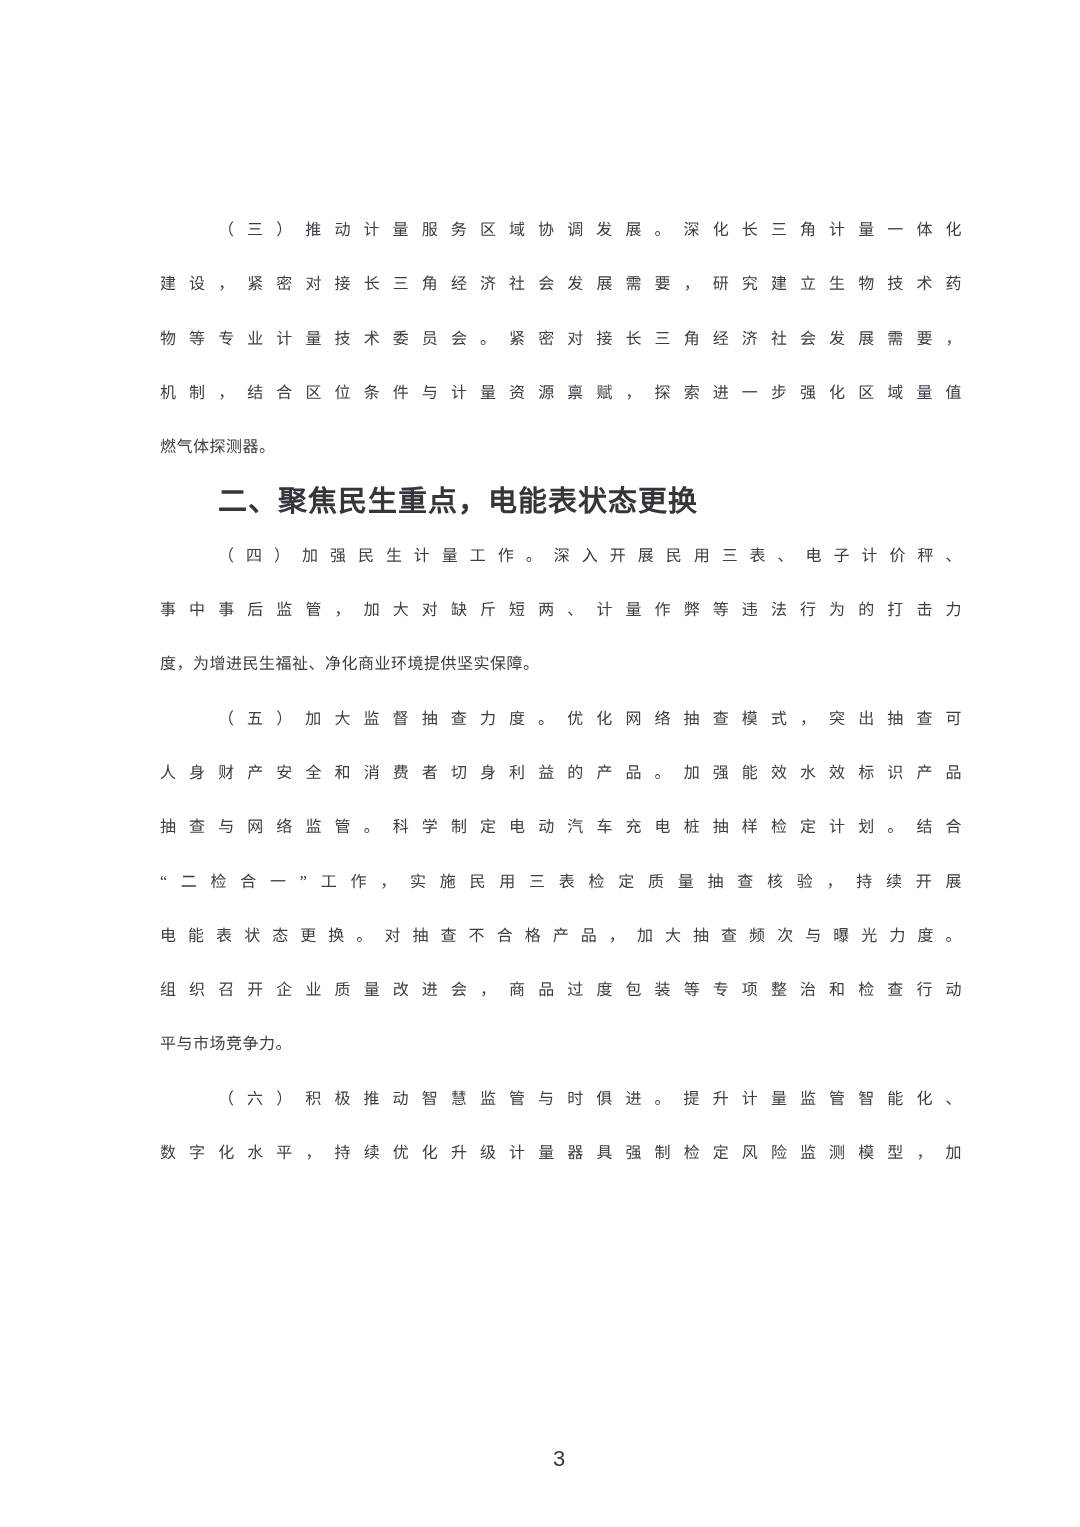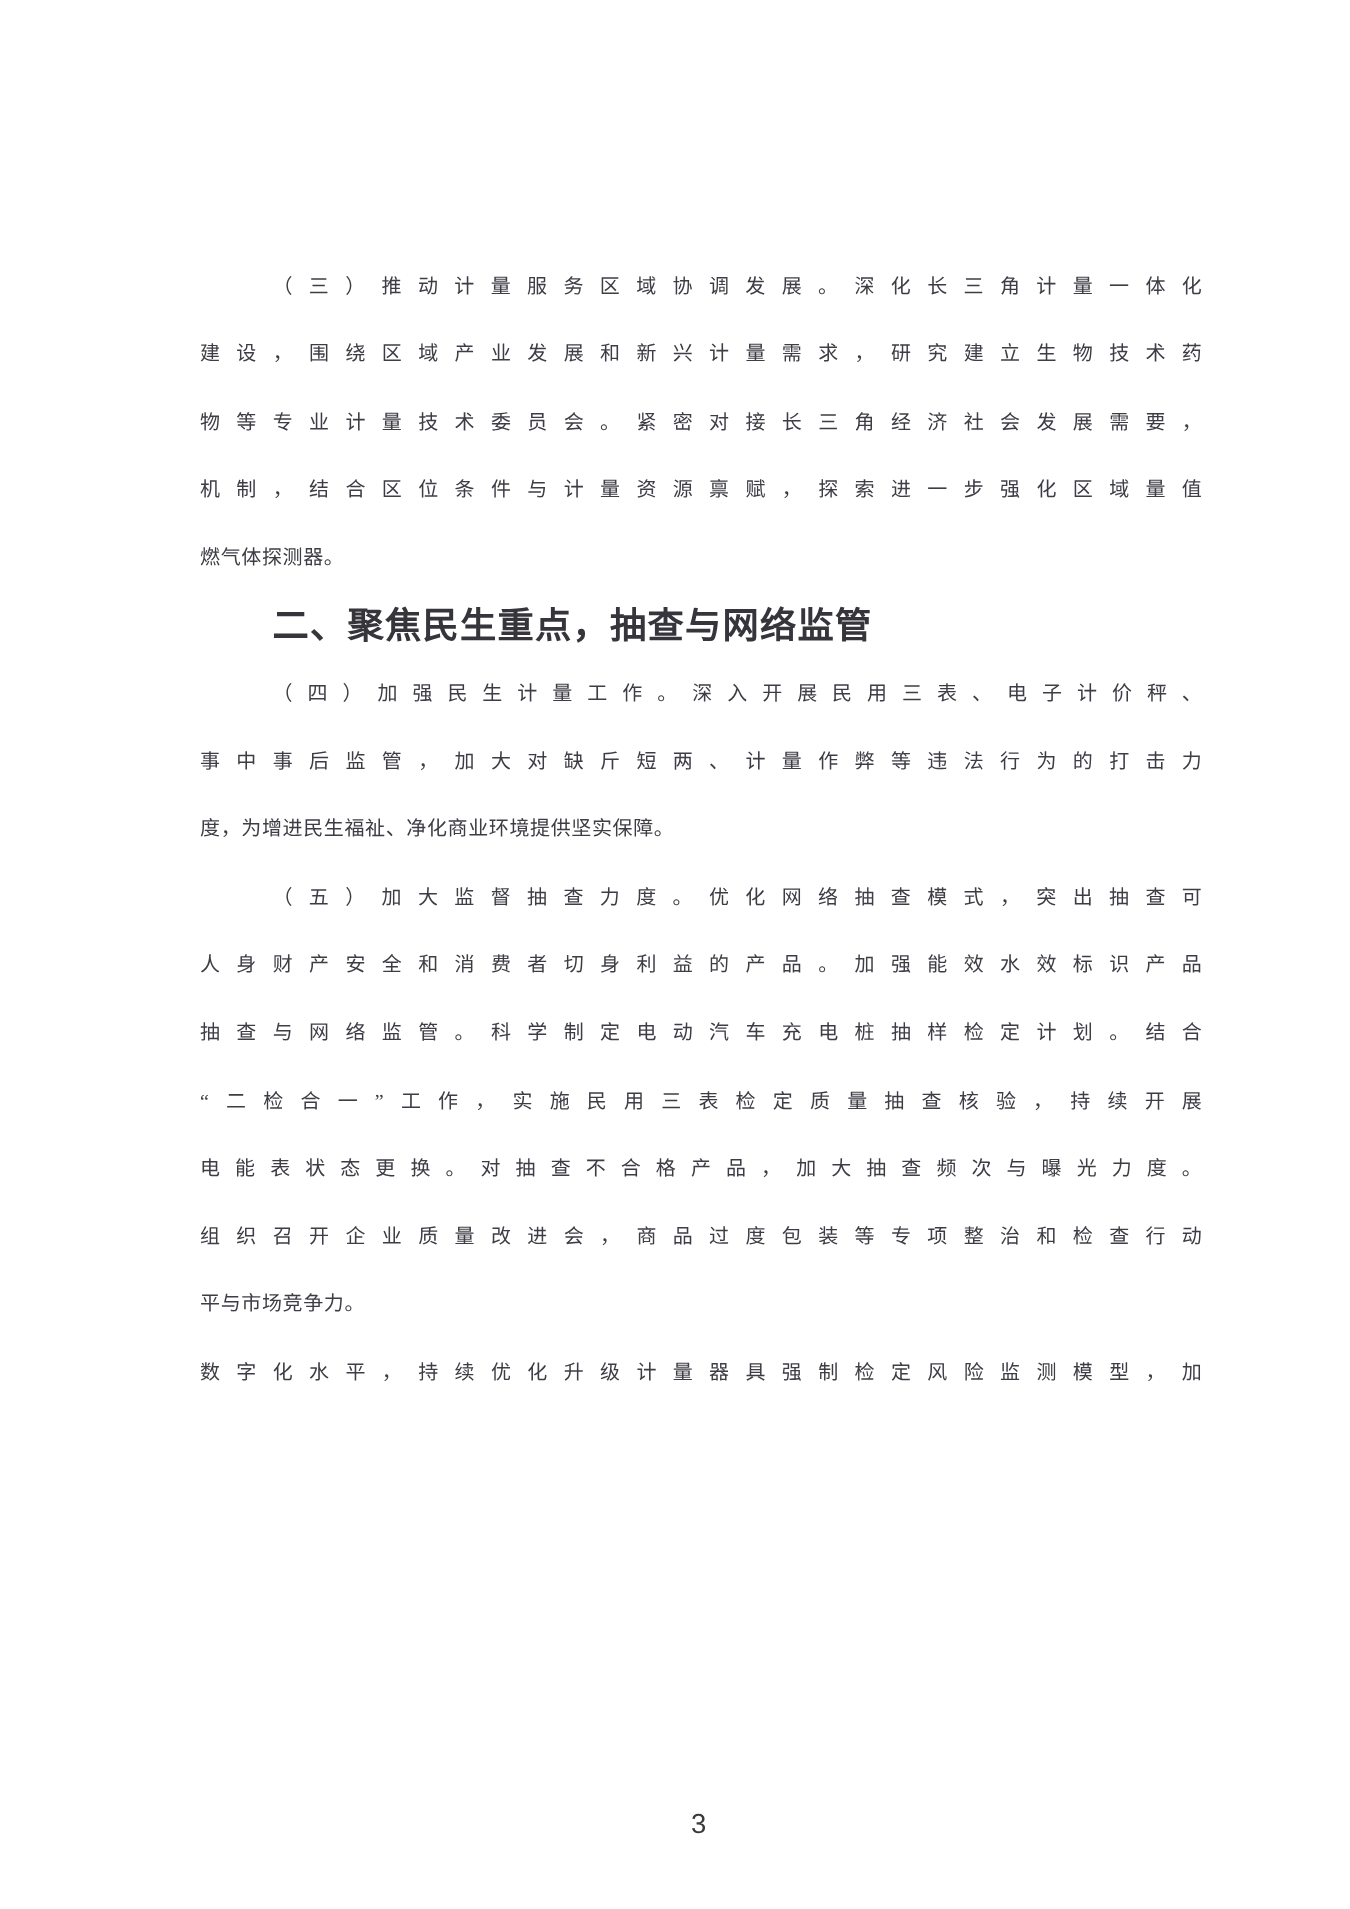--- a/index.html
+++ b/index.html
@@ -60,44 +60,45 @@
   }
 </style>
 </head>
 <body>
 
 <div class="page">
   <div class="textblock">
 
     <div class="para">
       <div class="ln just ind">（三）推动计量服务区域协调发展。深化长三角计量一体化</div>
-      <div class="ln just">建设，围绕区域产业发展和新兴计量需求，研究建立生物技术药</div>
+      <div class="ln just">建设，紧密对接长三角经济社会发展需要，研究建立生物技术药</div>
       <div class="ln just">物等专业计量技术委员会。紧密对接长三角经济社会发展需要，</div>
       <div class="ln just">机制，结合区位条件与计量资源禀赋，探索进一步强化区域量值</div>
       <div class="ln">燃气体探测器。</div>
     </div>
 
-    <h2 class="ln heading ind">二、聚焦民生重点，抽查与网络监管</h2>
+    <h2 class="ln heading ind">二、聚焦民生重点，电能表状态更换</h2>
 
     <div class="para">
       <div class="ln just ind">（四）加强民生计量工作。深入开展民用三表、电子计价秤、</div>
       <div class="ln just">事中事后监管，加大对缺斤短两、计量作弊等违法行为的打击力</div>
       <div class="ln">度，为增进民生福祉、净化商业环境提供坚实保障。</div>
     </div>
 
     <div class="para">
       <div class="ln just ind">（五）加大监督抽查力度。优化网络抽查模式，突出抽查可</div>
       <div class="ln just">人身财产安全和消费者切身利益的产品。加强能效水效标识产品</div>
       <div class="ln just">抽查与网络监管。科学制定电动汽车充电桩抽样检定计划。结合</div>
       <div class="ln just">“二检合一”工作，实施民用三表检定质量抽查核验，持续开展</div>
       <div class="ln just">电能表状态更换。对抽查不合格产品，加大抽查频次与曝光力度。</div>
       <div class="ln just">组织召开企业质量改进会，商品过度包装等专项整治和检查行动</div>
       <div class="ln">平与市场竞争力。</div>
     </div>
 
     <div class="para">
+      <div class="ln just ind">（六）积极推动智慧监管与时俱进。提升计量监管智能化、</div>
       <div class="ln just">数字化水平，持续优化升级计量器具强制检定风险监测模型，加</div>
     </div>
 
   </div>
 
   <div class="pagenum">3</div>
 </div>
 
 </body></html>

